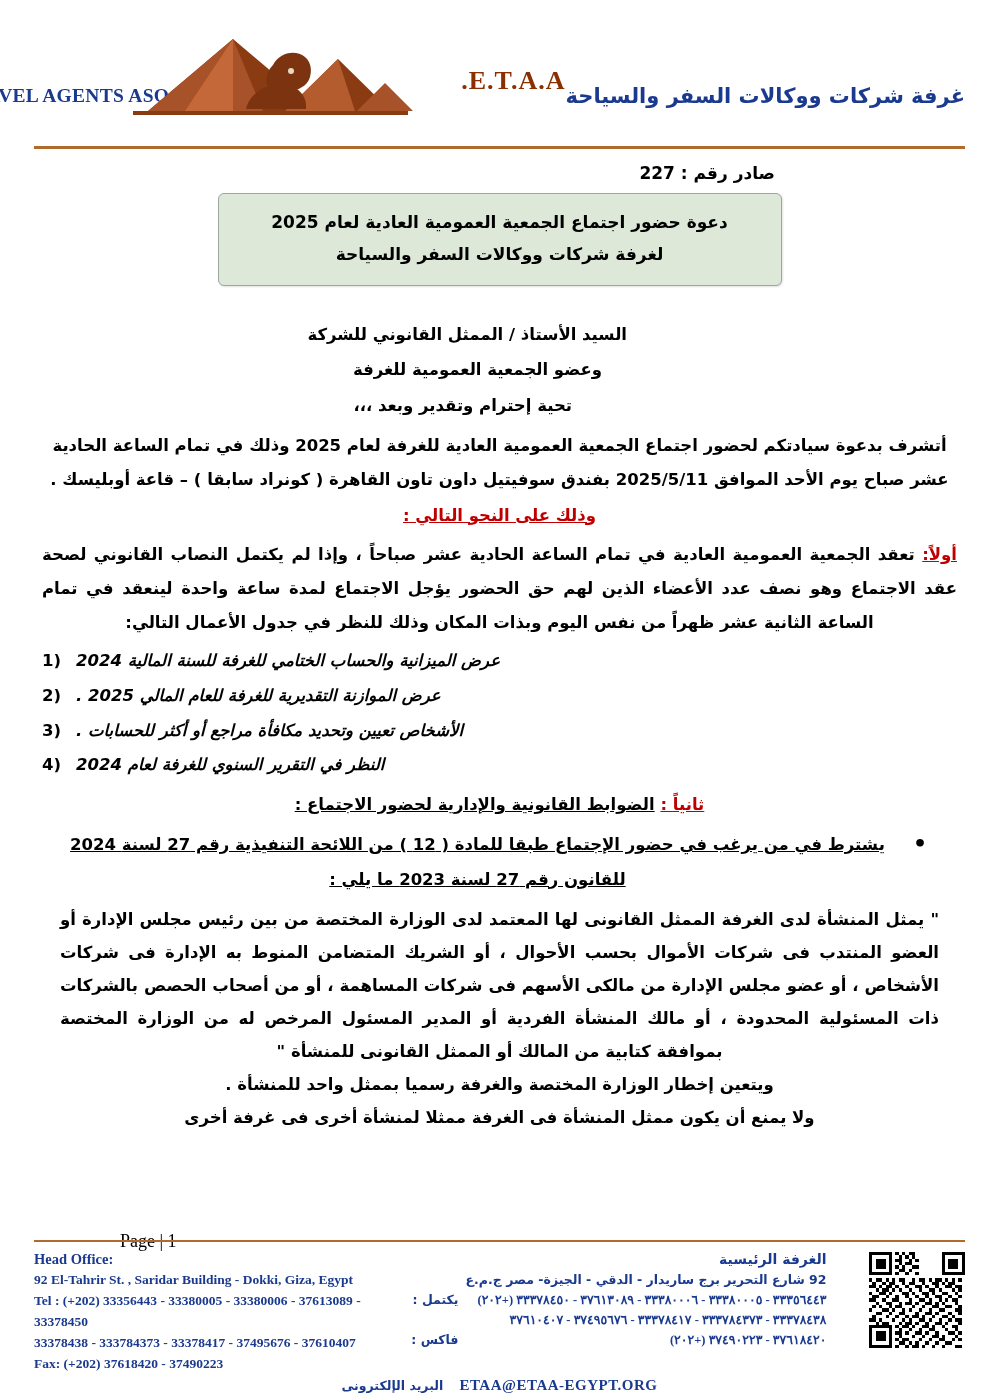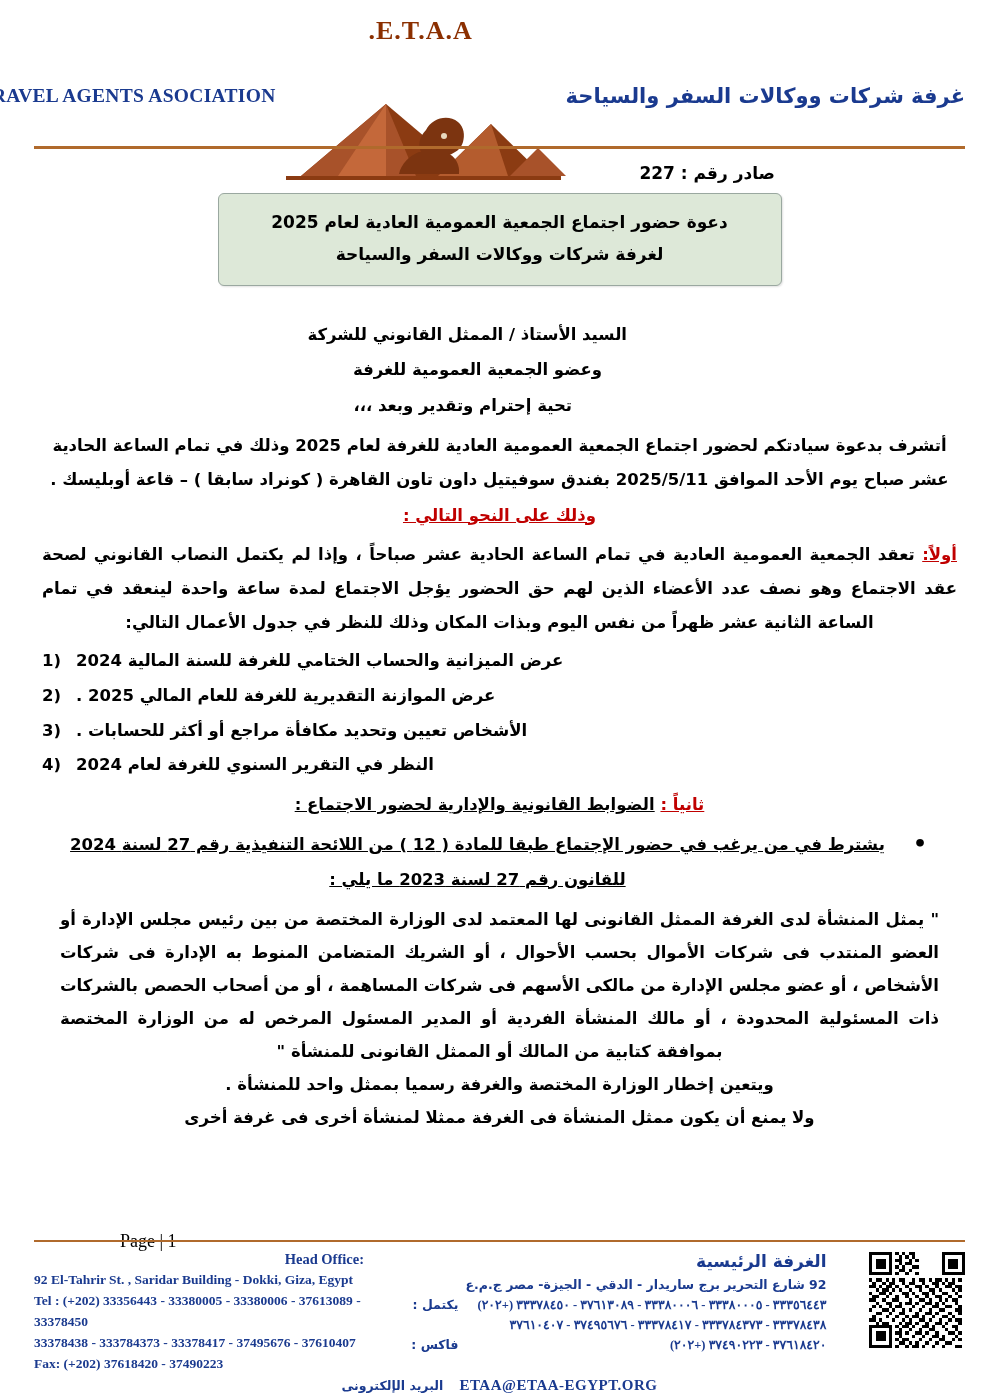--- a/index.html
+++ b/index.html
@@ -49,21 +49,21 @@
     color: #1a3a8f;
     white-space: nowrap;
     padding-top: 40px;
     letter-spacing: 0.3px;
   }
   .logo-block {
     position: relative;
     width: 310px;
     height: 140px;
     display: flex;
-    flex-direction: column;
+    flex-direction: row;
     align-items: center;
     justify-content: flex-start;
     gap: 48px;
   }
   .logo-title {
     font-family: "Liberation Serif", serif;
     font-weight: bold;
     font-size: 26px;
     color: #8b2f00;
     letter-spacing: 1px;
@@ -174,20 +174,21 @@
     font-size: 16.5px;
   }
   ol.agenda li .num {
     width: 34px;
     text-align: left;
     direction: ltr;
     flex: 0 0 34px;
   }
   ol.agenda li .txt {
     text-align: right;
+    font-style: italic;
   }
   .heading2 {
     text-align: center;
     margin: 4px 0 6px 0;
   }
   .bullet-row {
     display: flex;
     flex-direction: row;
     align-items: flex-start;
     gap: 10px;
@@ -242,33 +243,32 @@
     font-family: "Liberation Serif", serif;
     font-size: 13.5px;
     color: #1a3a8f;
     font-weight: bold;
     line-height: 1.55;
     text-align: left;
     width: 330px;
   }
   .foot-en .ho {
     font-size: 14.5px;
-    text-align: right;
   }
   .foot-ar {
     direction: rtl;
     font-family: "DejaVu Sans", sans-serif;
     font-size: 12.5px;
     color: #1a3a8f;
     font-weight: bold;
     line-height: 1.6;
     text-align: right;
     width: 420px;
   }
-  .foot-ar .ar-title { font-size: 17px; }
+  .foot-ar .ar-title { font-size: 14px; }
   .foot-ar .rowline {
     display: flex;
     flex-direction: row-reverse;
     justify-content: flex-start;
     gap: 8px;
   }
   .foot-ar .lbl { width: 52px; flex: 0 0 52px; }
   .foot-ar .val { direction: ltr; text-align: right; flex: 1 1 auto; font-family: "Liberation Serif", serif; }
   .qr {
     width: 96px;

